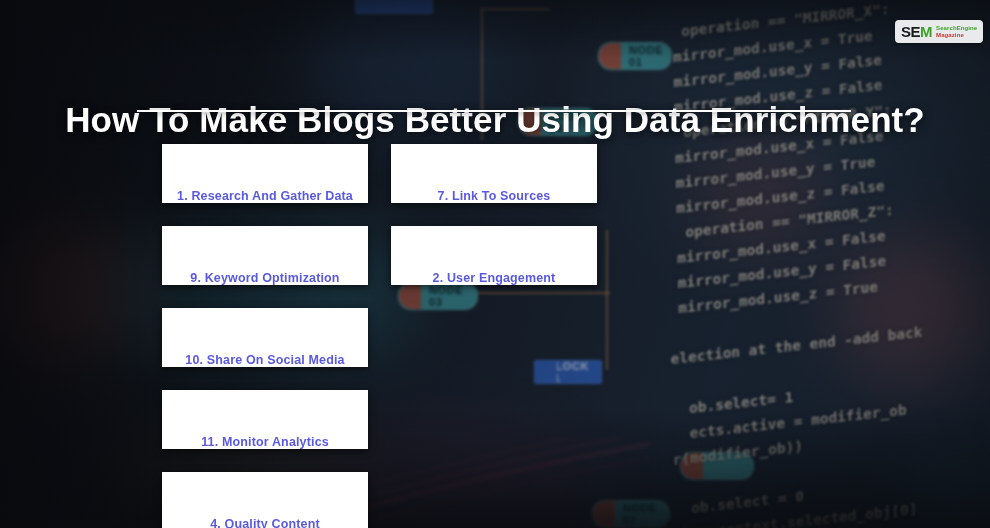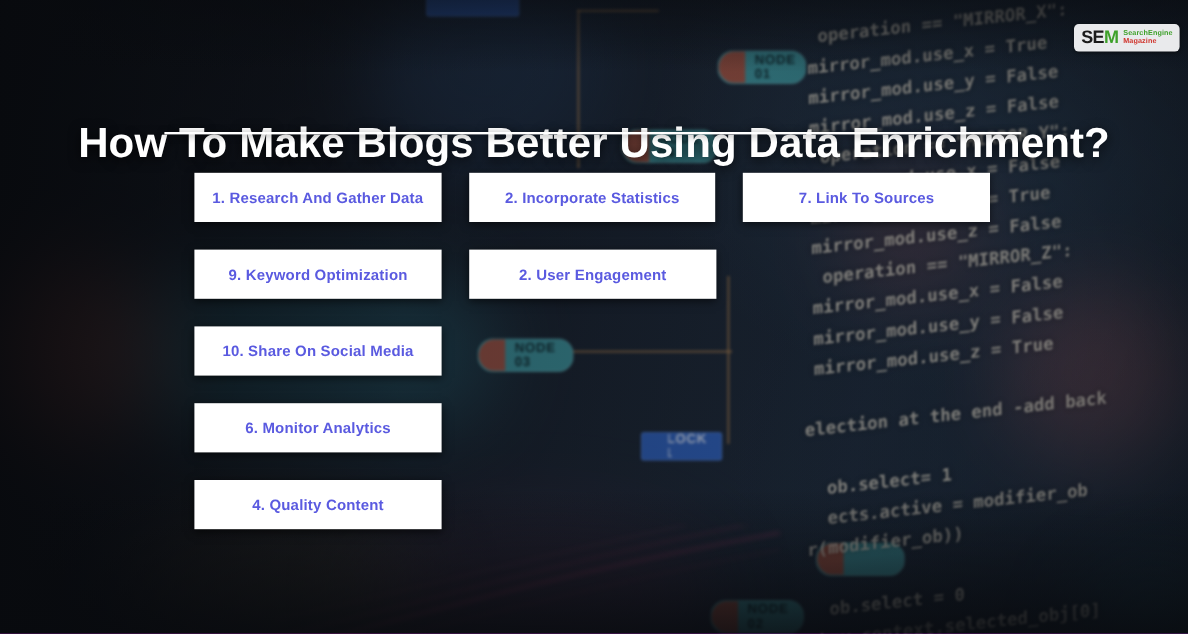--- a/index.html
+++ b/index.html
@@ -96,22 +96,22 @@
   }
   .title-rule{
     position:absolute;left:137px;top:110px;width:714px;height:2px;background:#ffffff;
     box-shadow:0 1px 6px rgba(0,0,0,.6);
   }
 
   .grid{position:absolute;left:162px;top:144px;width:663px;}
   .row{display:flex;gap:23px;margin-bottom:23px;}
   .row:last-child{margin-bottom:0;flex-direction:column;}
   .card{
-    width:206px;height:41px;background:#ffffff;
-    display:flex;align-items:center;justify-content:center;
+    width:206px;height:59px;background:#ffffff;
+    display:flex;align-items:flex-end;justify-content:center;
     box-shadow:0 2px 7px rgba(0,0,0,.60);
     box-sizing:border-box;
   }
   .card-label{
     font-size:12.5px;font-weight:700;color:#5a5ae0;
     letter-spacing:.15px;text-align:center;
   }
 </style>
 </head>
 <body>
@@ -213,40 +213,37 @@
 
     <div class="title">How To Make Blogs Better Using Data Enrichment?</div>
     <div class="title-rule"></div>
 
     <div class="grid">
       <div class="row">
         <div class="card">
             <div class="card-label">1. Research And Gather Data</div>
           </div>
         <div class="card">
-            <div class="card-label">2. Incorporate Statistics</div>
-          </div>
-        <div class="card">
             <div class="card-label">7. Link To Sources</div>
           </div>
       </div>
       <div class="row">
         <div class="card">
             <div class="card-label">9. Keyword Optimization</div>
           </div>
         <div class="card">
             <div class="card-label">2. User Engagement</div>
           </div>
       </div>
       <div class="row">
         <div class="card">
             <div class="card-label">10. Share On Social Media</div>
           </div>
         <div class="card">
-            <div class="card-label">6. Monitor Analytics</div>
+            <div class="card-label">11. Monitor Analytics</div>
           </div>
         <div class="card">
             <div class="card-label">4. Quality Content</div>
           </div>
       </div>
     </div>
 
   </div>
 </div>
 

